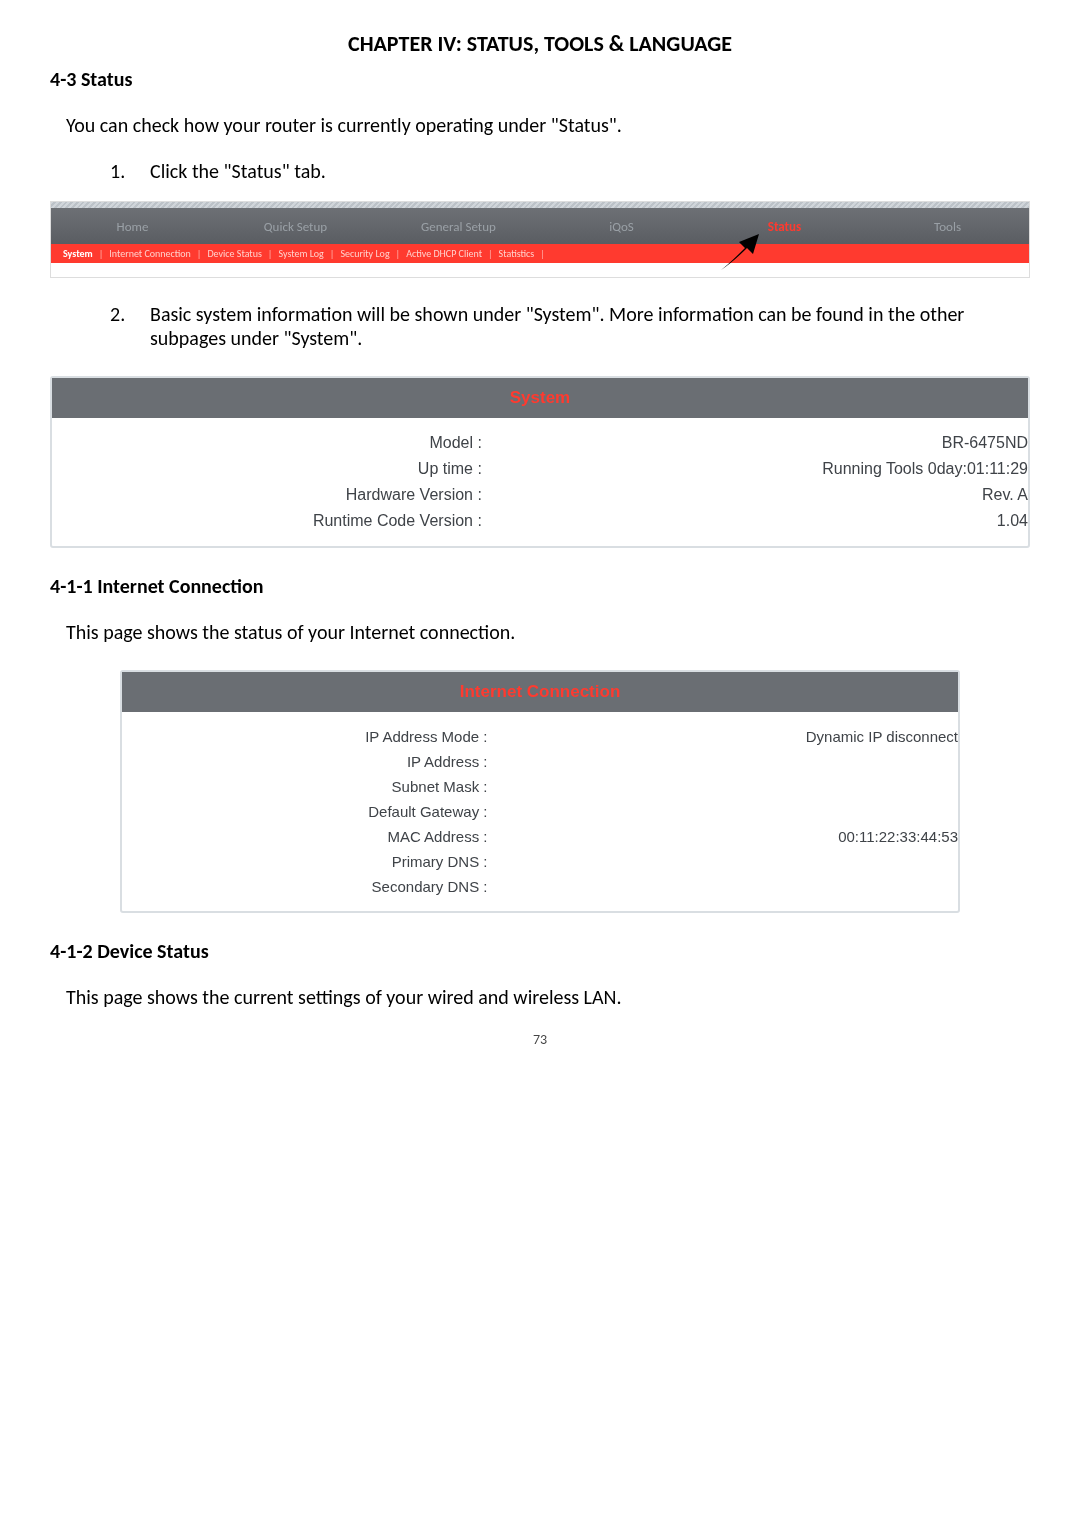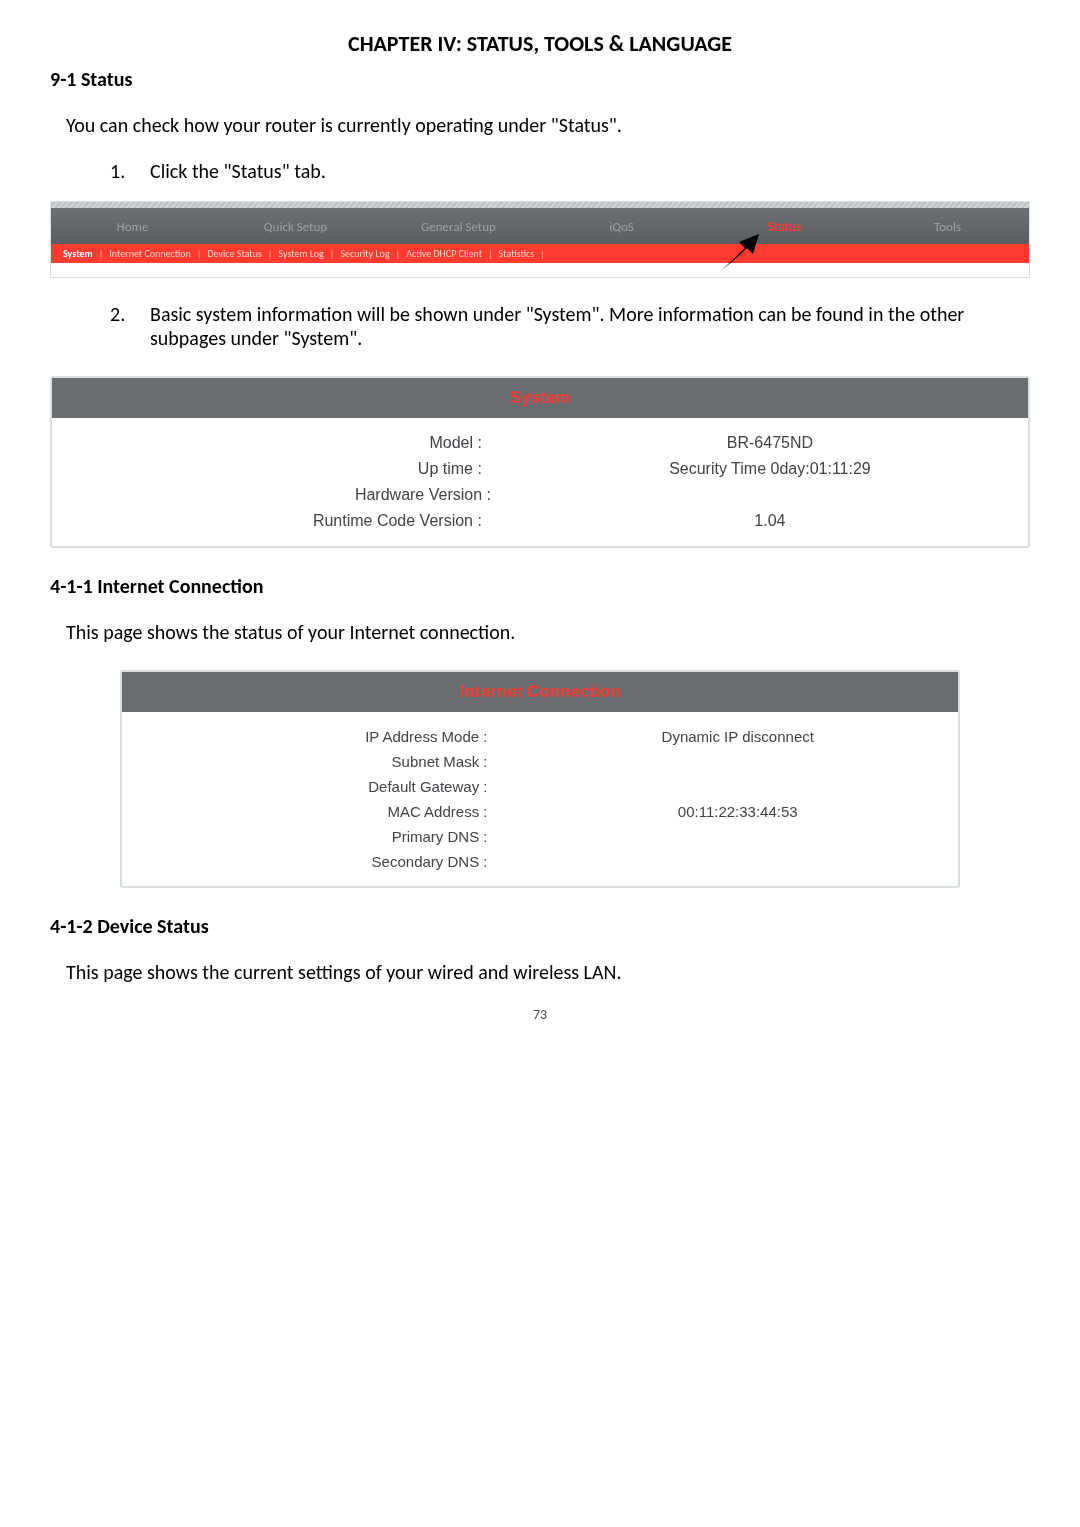--- a/index.html
+++ b/index.html
@@ -117,42 +117,42 @@
     padding: 4px 0;
     gap: 20px;
   }
   .kv-label {
     width: 46%;
     text-align: right;
     padding-right: 10px;
   }
   .kv-value {
     width: 54%;
-    text-align: center;
+    text-align: right;
     padding-left: 0;
   }
 
   .panel.narrow {
     margin-left: 70px;
     margin-right: 70px;
   }
   .panel.narrow .kv-row { font-size: 15px; }
 
   .page-num {
     text-align: center;
     font-size: 14px;
     color: #444;
   }
 </style>
 </head>
 <body>
 
 <div class="chapter-title">CHAPTER IV: STATUS, TOOLS &amp; LANGUAGE</div>
 
-<div class="section-heading">9-1 Status</div>
+<div class="section-heading">4-3 Status</div>
 
 <p class="body-text">You can check how your router is currently operating under "Status".</p>
 
 <div class="numbered">
   <div class="num">1.</div>
   <div class="txt">Click the "Status" tab.</div>
 </div>
 
 <div class="router-nav-wrap">
   <div class="nav-edge"></div>
@@ -193,43 +193,48 @@
 
 <div class="panel">
   <div class="panel-header">System</div>
   <div class="panel-body">
     <div class="kv-row">
       <div class="kv-label">Model :</div>
       <div class="kv-value">BR-6475ND</div>
     </div>
     <div class="kv-row">
       <div class="kv-label">Up time :</div>
-      <div class="kv-value">Security Time 0day:01:11:29</div>
+      <div class="kv-value">Running Tools 0day:01:11:29</div>
     </div>
     <div class="kv-row">
       <div class="kv-label">Hardware Version :</div>
+      <div class="kv-value">Rev. A</div>
     </div>
     <div class="kv-row">
       <div class="kv-label">Runtime Code Version :</div>
       <div class="kv-value">1.04</div>
     </div>
   </div>
 </div>
 
 <div class="section-heading">4-1-1 Internet Connection</div>
 <p class="body-text">This page shows the status of your Internet connection.</p>
 
 <div class="panel narrow">
   <div class="panel-header">Internet Connection</div>
   <div class="panel-body">
     <div class="kv-row">
       <div class="kv-label">IP Address Mode :</div>
       <div class="kv-value">Dynamic IP disconnect</div>
     </div>
     <div class="kv-row">
+      <div class="kv-label">IP Address :</div>
+      <div class="kv-value"></div>
+    </div>
+    <div class="kv-row">
       <div class="kv-label">Subnet Mask :</div>
       <div class="kv-value"></div>
     </div>
     <div class="kv-row">
       <div class="kv-label">Default Gateway :</div>
       <div class="kv-value"></div>
     </div>
     <div class="kv-row">
       <div class="kv-label">MAC Address :</div>
       <div class="kv-value">00:11:22:33:44:53</div>

